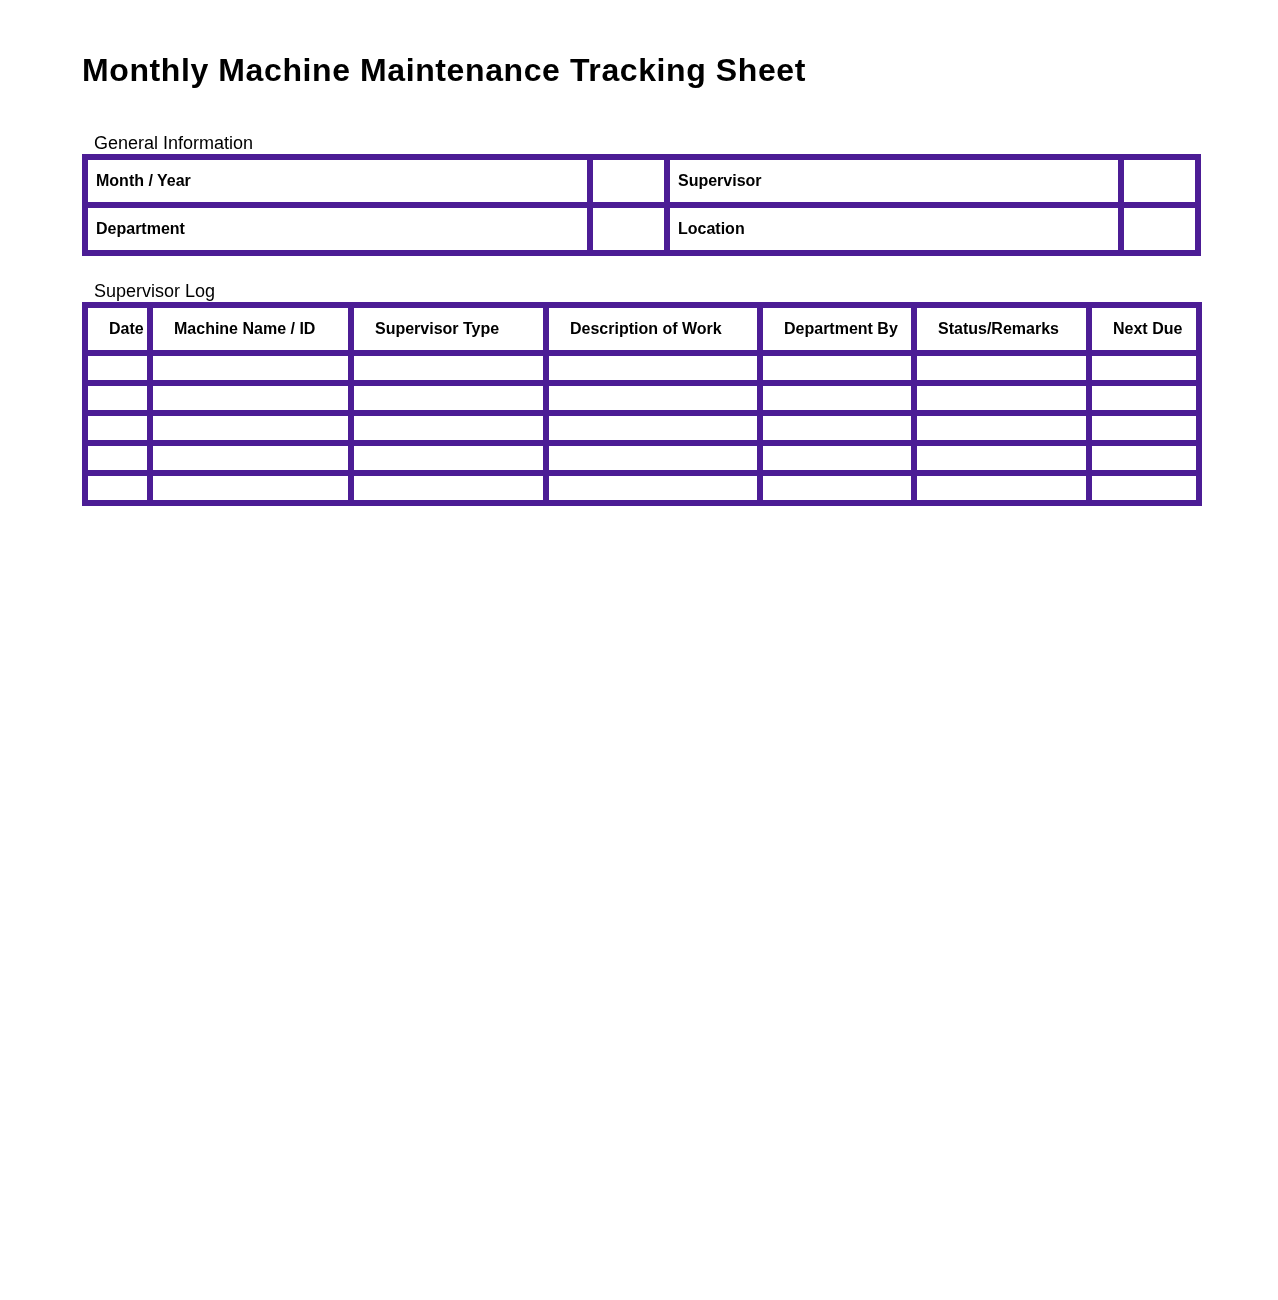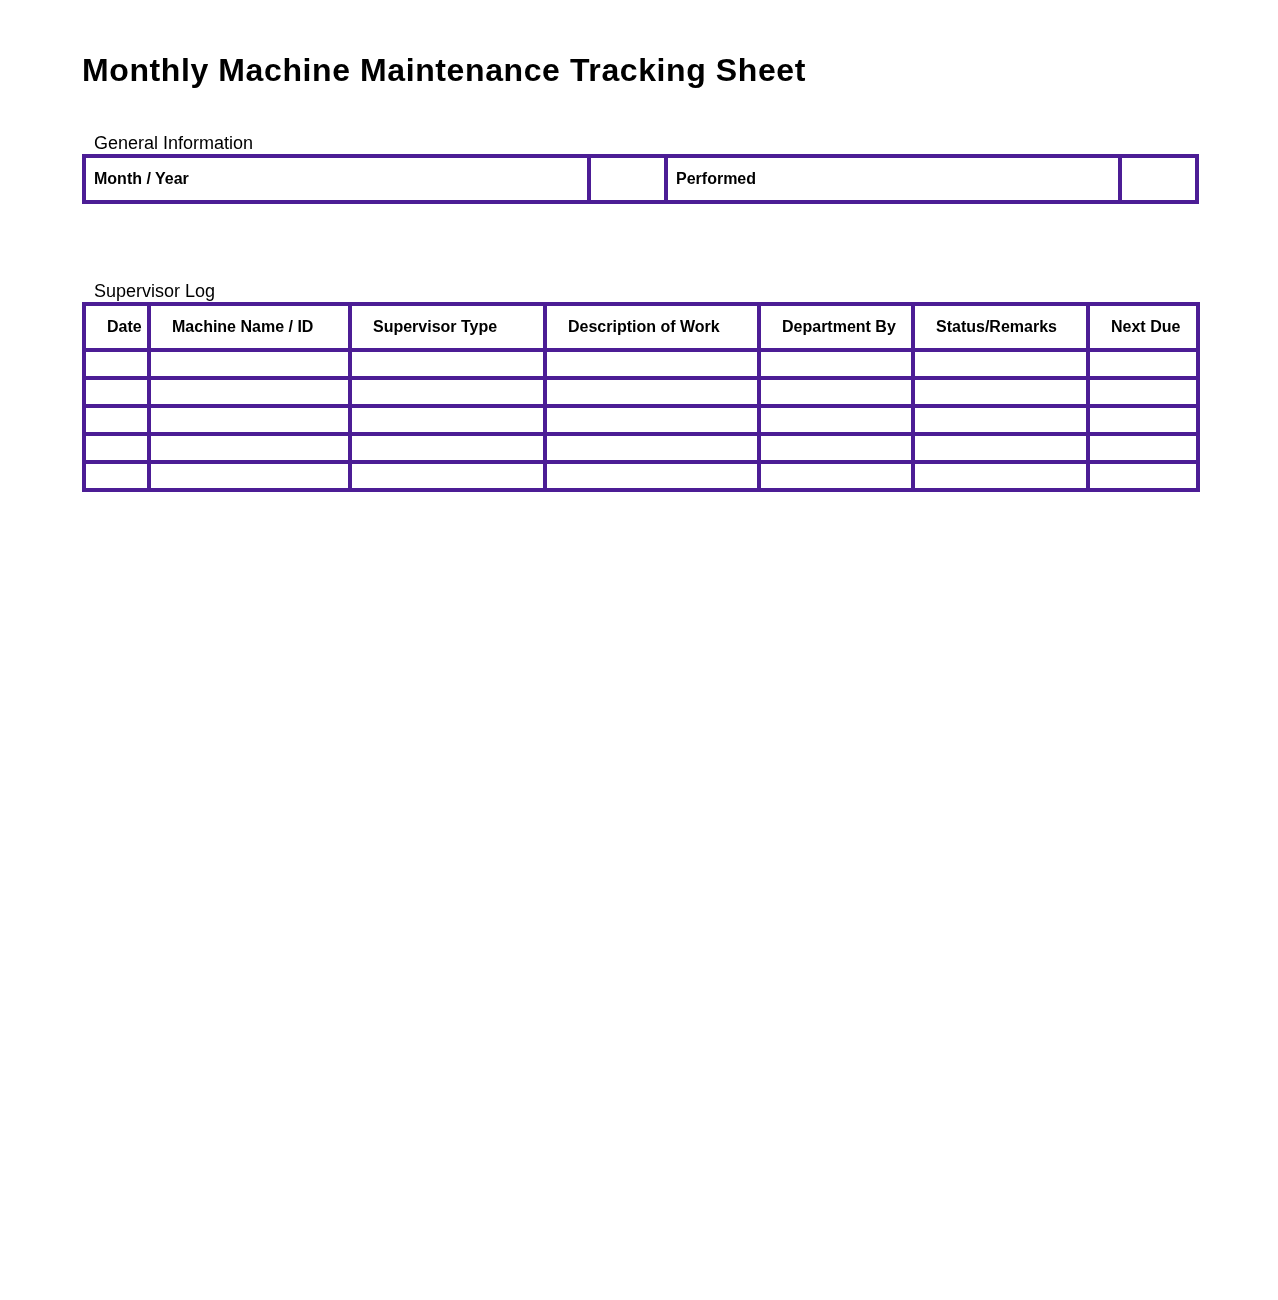--- a/index.html
+++ b/index.html
@@ -13,21 +13,21 @@
       font-size: 32px; font-weight: bold; letter-spacing: 0.6px; line-height: 40px;
       white-space: nowrap;
     }
     .section-title {
       position: absolute; left: 0; margin: 12px;
       font-size: 18px; font-weight: normal; line-height: 22px;
     }
     #gen-title { top: 120px; }
     #log-title { top: 268px; }
     table { border-collapse: collapse; position: absolute; left: 0; table-layout: fixed; }
-    td, th { border: 4px solid #4c1d95; padding: 0 8px; font-size: 16px; text-align: left; }
+    td, th { border: 6px solid #4c1d95; padding: 0 8px; font-size: 16px; text-align: left; }
     #gen-table { top: 154px; width: 1114px; }
     #gen-table td { height: 42px; }
     #gen-table td.label { font-weight: bold; }
     #log-table { top: 302px; width: 1114px; }
     #log-table th { height: 42px; font-weight: bold; padding-left: 21px; }
     #log-table td { height: 24px; }
   </style>
 </head>
 <body>
 
@@ -40,21 +40,27 @@
     <colgroup>
       <col style="width:505px">
         <col style="width:77px">
         <col style="width:454px">
         <col style="width:77px">
     </colgroup>
     <tbody>
         <tr>
       <td class="label">Month / Year</td>
       <td></td>
-      <td class="label">Performed</td>
+      <td class="label">Supervisor</td>
+      <td></td>
+    </tr>
+    <tr>
+      <td class="label">Department</td>
+      <td></td>
+      <td class="label">Location</td>
       <td></td>
     </tr>
   </tbody>
     </table>
 
   <h2 id="log-title" class="section-title">Supervisor Log</h2>
 
   <table id="log-table">
     <colgroup>
       <col style="width:65px">

